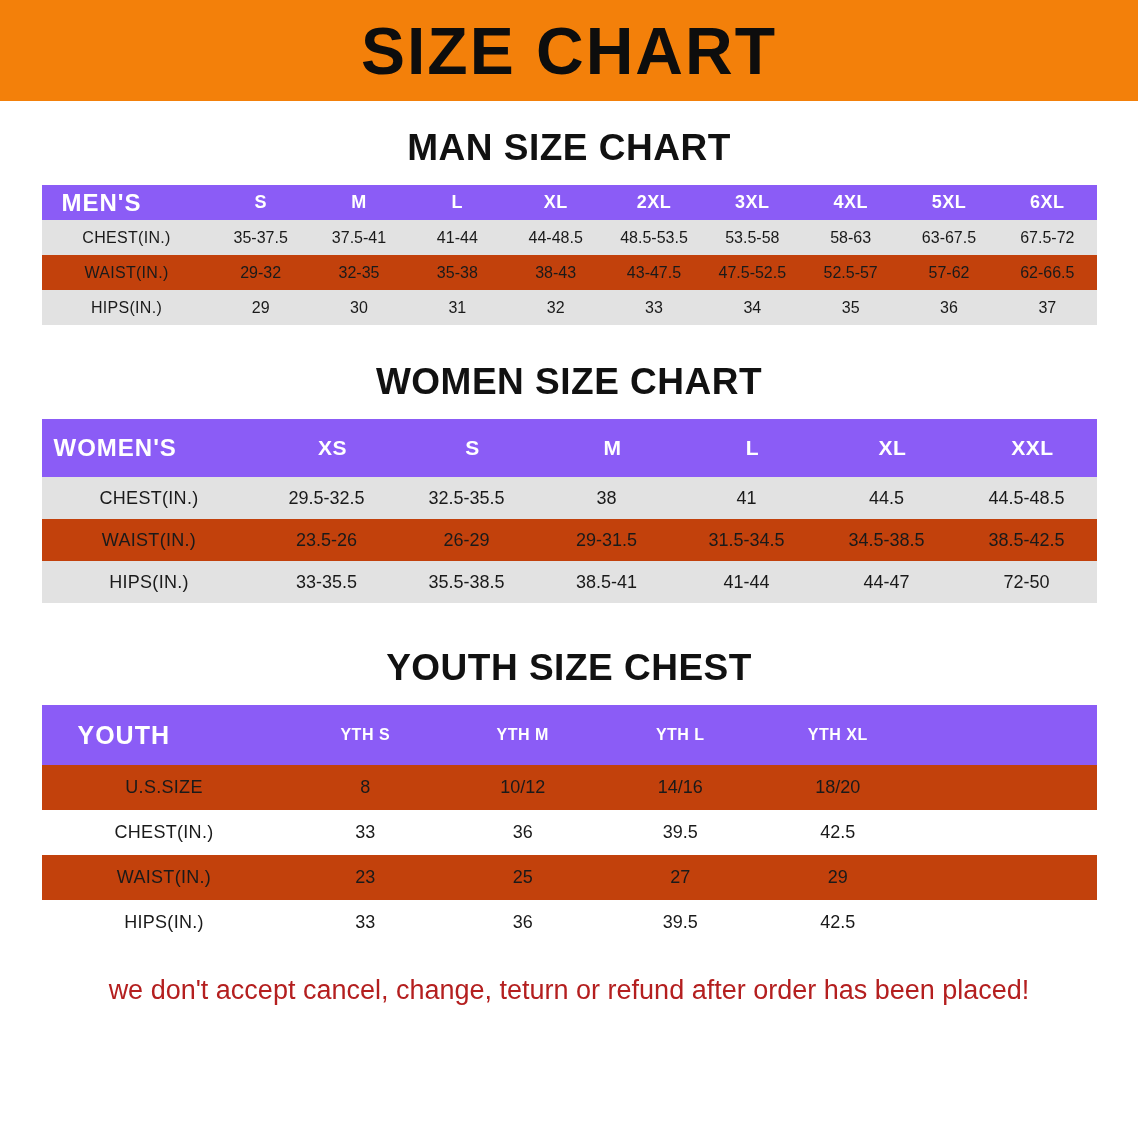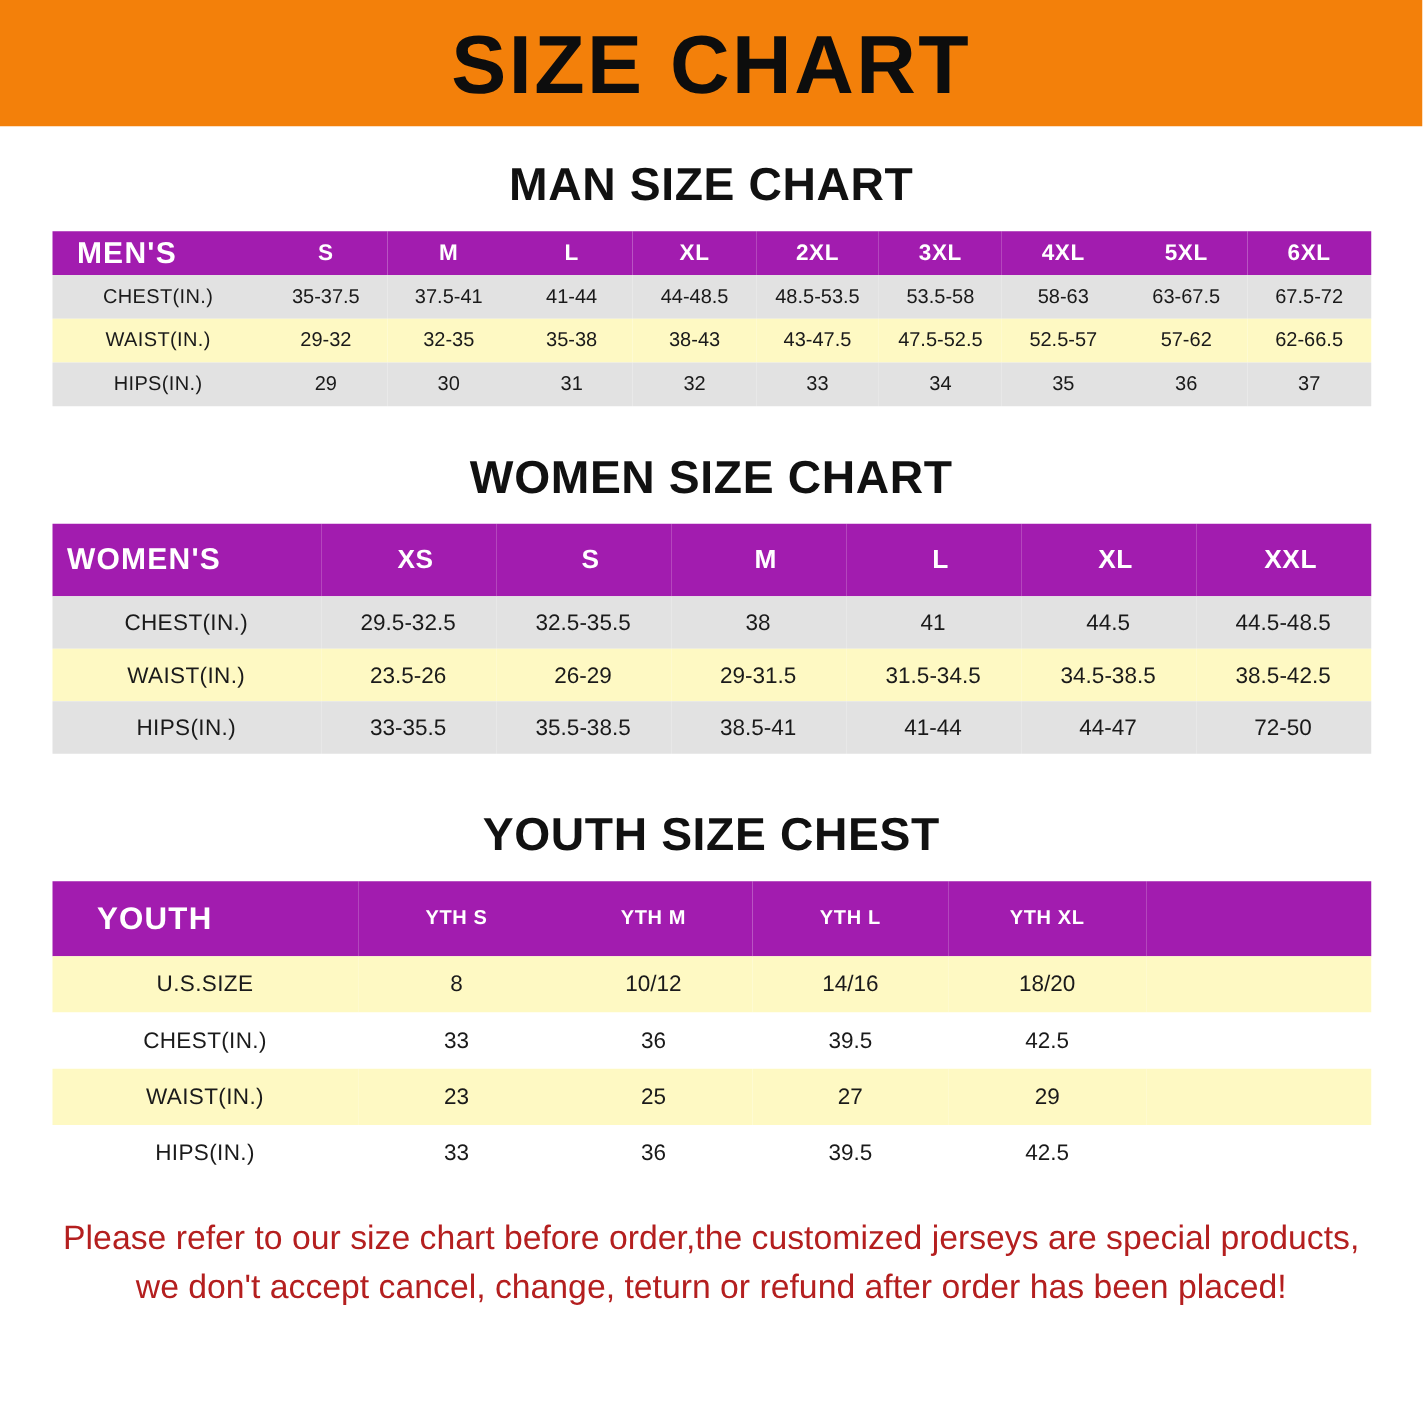--- a/index.html
+++ b/index.html
@@ -65,21 +65,21 @@
   table.size-table td {
     text-align: center;
     vertical-align: middle;
     font-size: 17px;
     color: #1a1a1a;
     padding: 0;
     height: 35px;
     font-family: "Liberation Sans", sans-serif;
   }
   table.size-table thead tr {
-    background: #a21caf;
+    background: #8b5cf6;
   }
   table.size-table thead th {
     color: #ffffff;
     font-weight: bold;
     font-size: 19px;
     height: 48px;
     letter-spacing: 0.5px;
   }
   table.size-table thead th.row-head {
     text-align: left;
@@ -87,21 +87,21 @@
     font-size: 23px;
     letter-spacing: 1px;
   }
   table.size-table tbody td.row-head {
     text-align: center;
     font-size: 17px;
     color: #1a1a1a;
     letter-spacing: 0.3px;
   }
   tr.shade-a td { background: #e2e2e2; }
-  tr.shade-b td { background: #fef9c3; }
+  tr.shade-b td { background: #c2410c; }
 
   
   #men-table thead th { font-size: 18px; }
   #men-table thead th.row-head { font-size: 24px; }
   #men-table th, #men-table td { height: 35px; }
   #men-table tbody td { font-size: 16px; }
 
   
   #women-table thead th { font-size: 21px; }
   #women-table thead th.row-head { font-size: 24px; }
@@ -289,17 +289,16 @@
           <td>36</td>
           <td>39.5</td>
           <td>42.5</td>
           <td></td>
         </tr>
       </tbody>
     </table>
   </div>
 
   <div class="note">
-    <div>Please refer to our size chart before order,the customized jerseys are special products,</div>
     <div>we don't accept cancel, change, teturn or refund after order has been placed!</div>
   </div>
 
 </div>
 
 </body></html>

